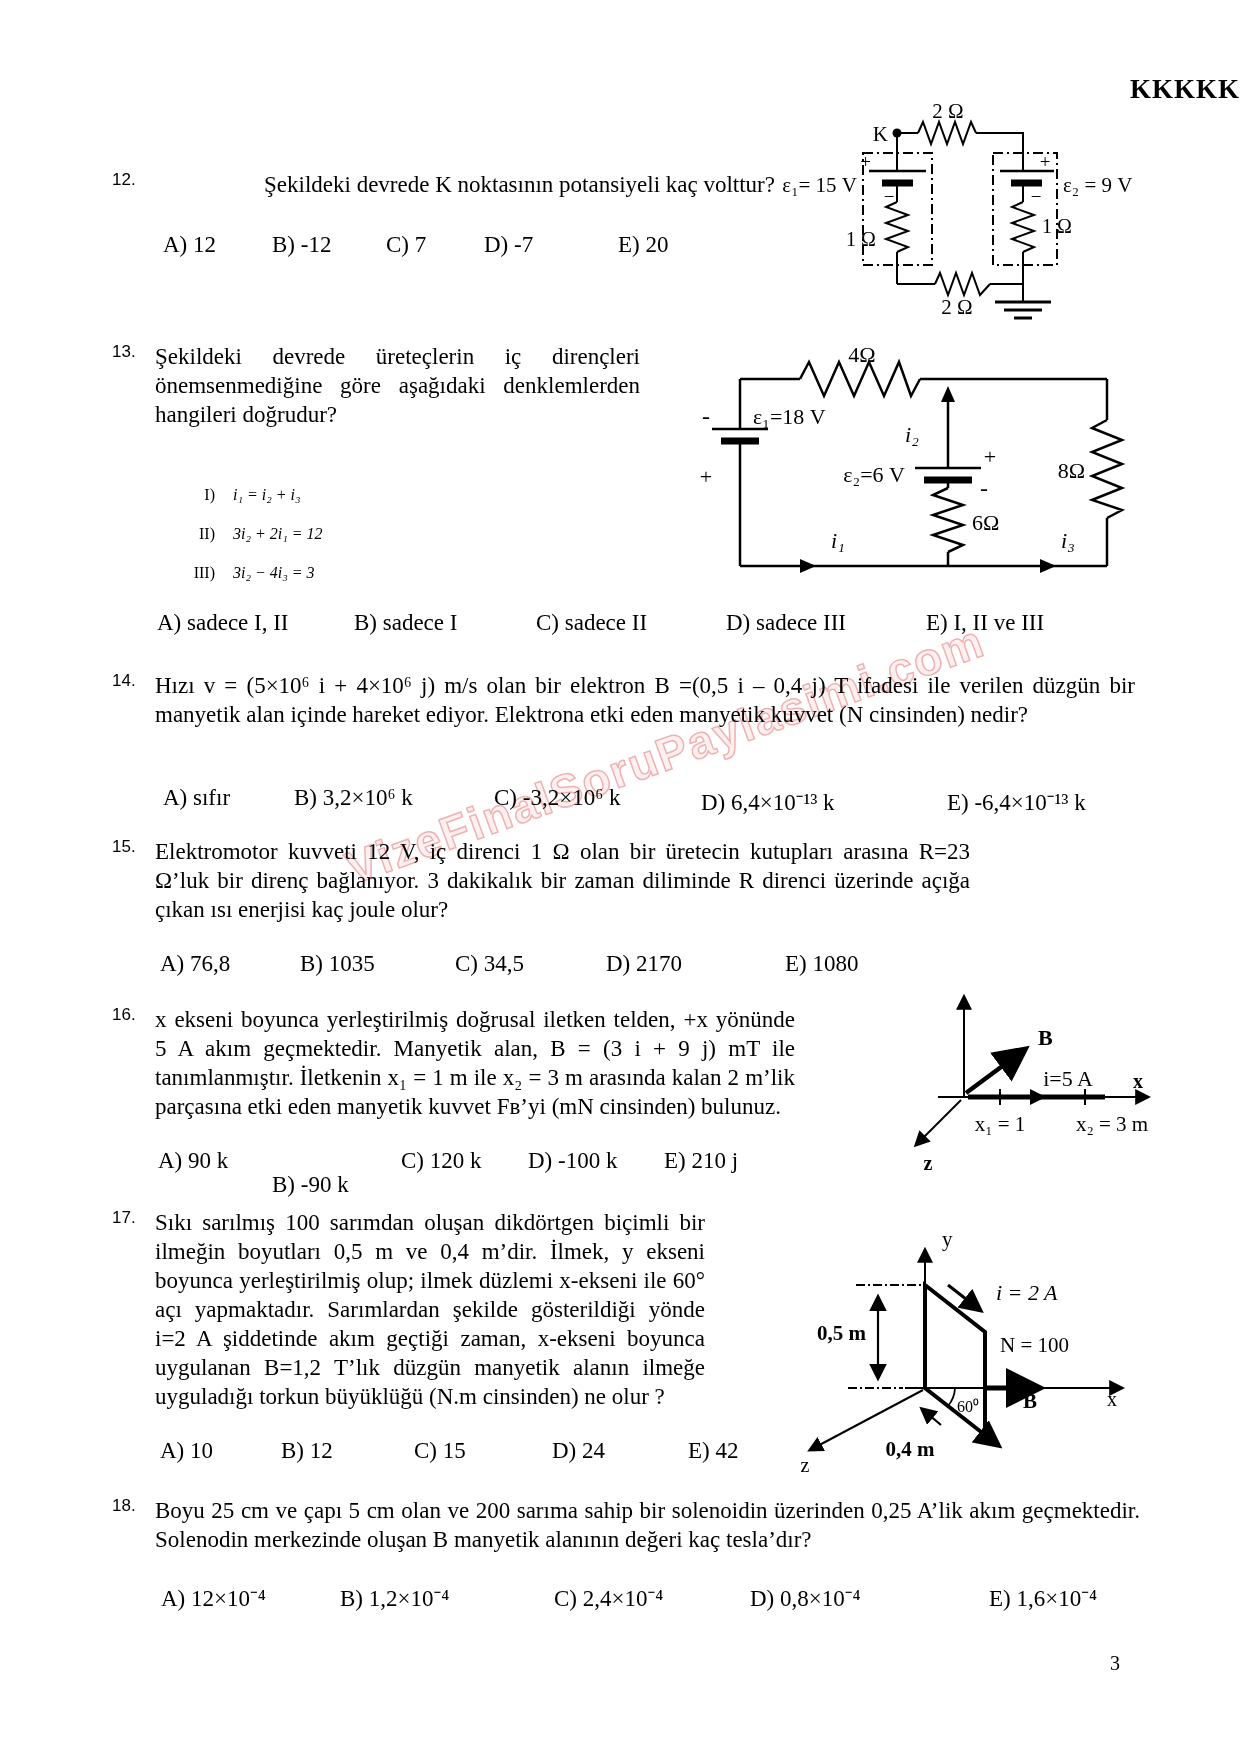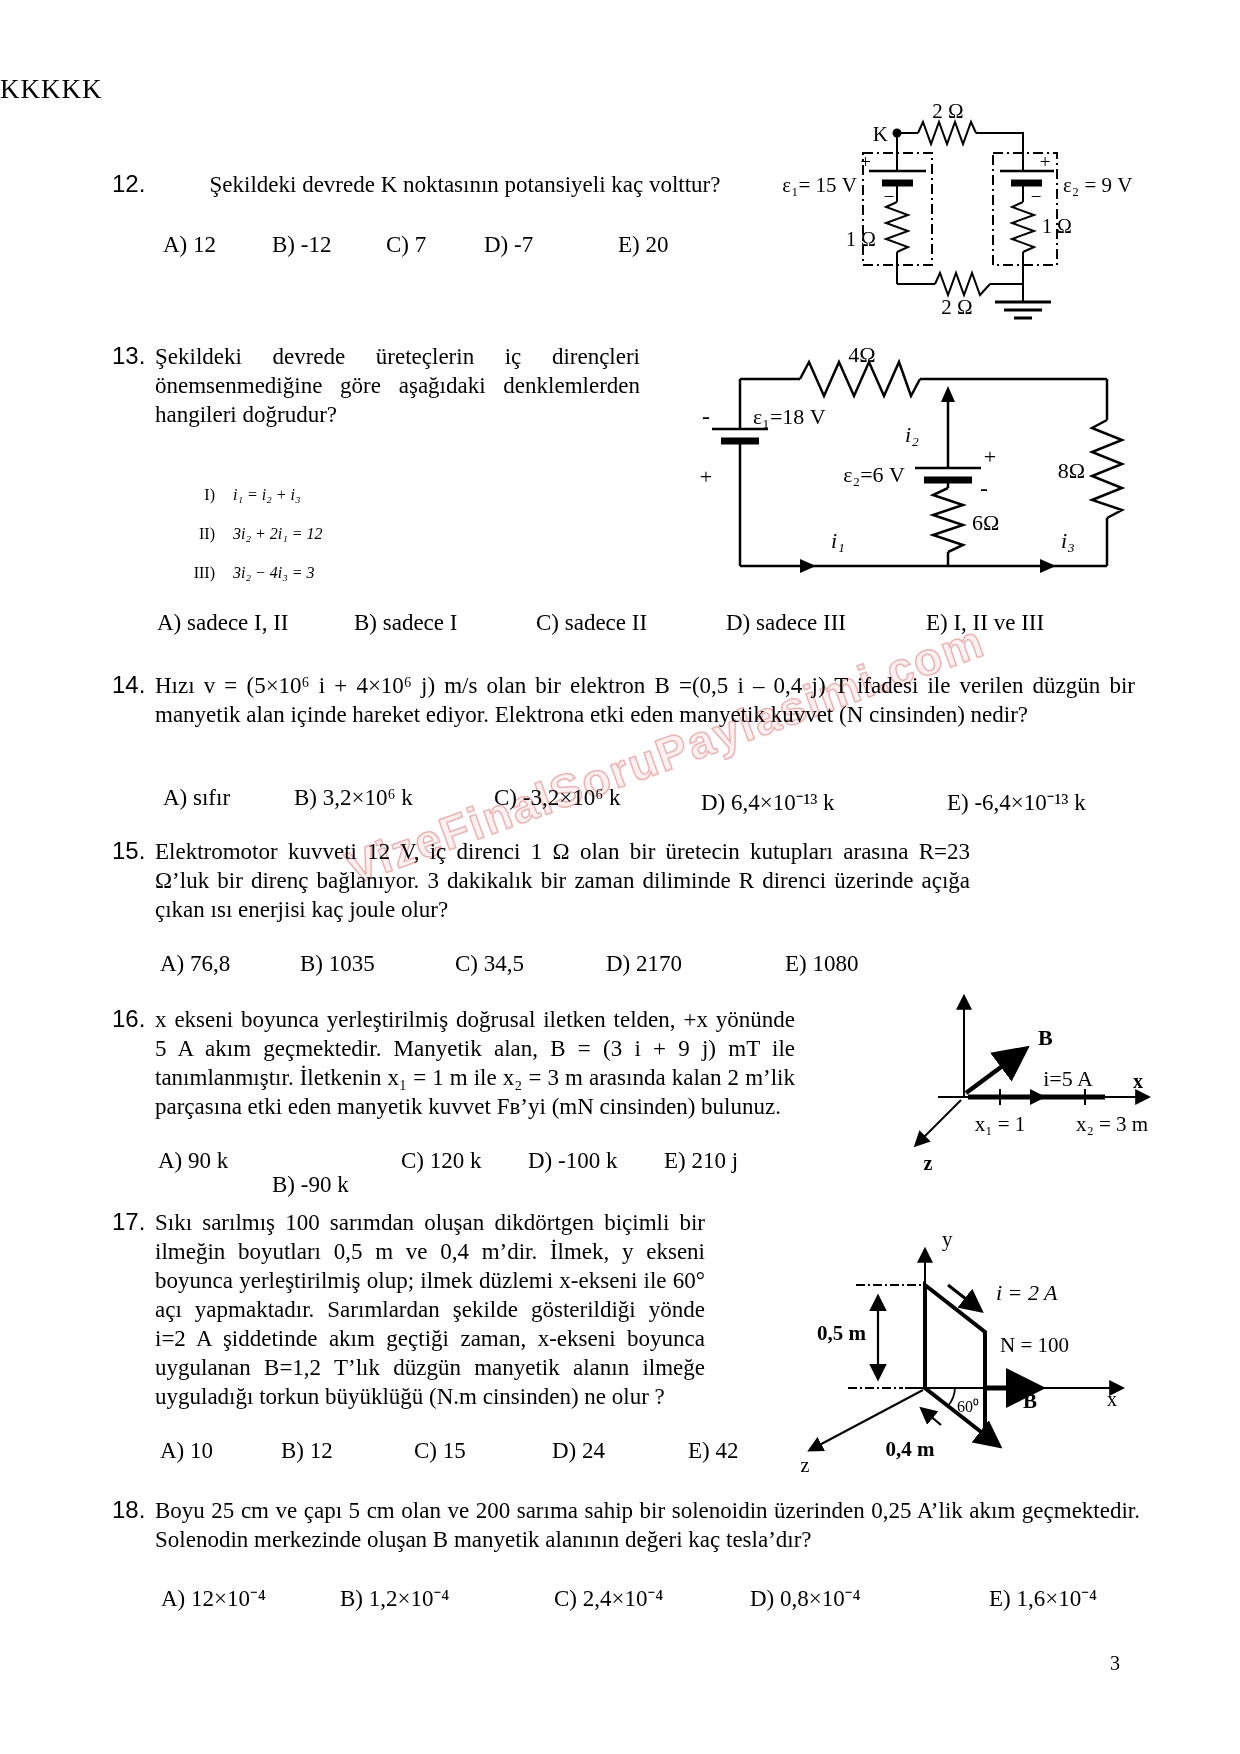--- a/index.html
+++ b/index.html
@@ -1,20 +1,20 @@
 <!DOCTYPE html>
 <html><head>
 <meta charset="utf-8">
 <style>
   html,body{margin:0;padding:0;background:#888;}
   .page{position:relative;width:1240px;height:1754px;background:#ffffff;margin:0 auto;
         font-family:"Liberation Serif",serif;color:#000;overflow:hidden;}
-  .title{position:absolute;left:0;top:74px;width:1240px;text-align:left;
-         font-size:27px;font-weight:normal;letter-spacing:1px;}
-  .qnum{position:absolute;font-family:"Liberation Sans",sans-serif;font-size:24px;white-space:nowrap;}
+  .title{position:absolute;left:0;top:74px;width:1240px;text-align:right;
+         font-size:27px;font-weight:bold;letter-spacing:1px;}
+  .qnum{position:absolute;font-family:"Liberation Sans",sans-serif;font-size:17px;white-space:nowrap;}
   .qtext{position:absolute;font-size:23px;line-height:29px;text-align:justify;}
   .opt{position:absolute;font-size:23px;white-space:nowrap;text-align:center;}
   .mathrow{position:absolute;font-size:16px;white-space:nowrap;font-style:italic;}
   .mathrow .rn{display:inline-block;width:60px;text-align:right;font-style:normal;}
   .mathrow .fm{margin-left:14px;}
   .fig{position:absolute;}
   .fig text{font-family:"Liberation Serif",serif;fill:#000;}
   .watermark{position:absolute;left:330px;top:740px;width:600px;text-align:center;
              transform:rotate(-20deg);font-family:"Liberation Sans",sans-serif;
              font-size:46px;font-weight:bold;letter-spacing:2px;
@@ -25,21 +25,21 @@
 </head>
 <body>
 
 <div class="page">
 
   <div class="title">KKKKK</div>
   <div class="watermark">VizeFinalSoruPaylasimi.com</div>
 
   <section>
     <span class="qnum" style="left:112px;top:170px">12.</span>
-    <div class="qtext" style="left:155px;top:170px;width:620px;text-align:center">Şekildeki devrede K noktasının potansiyeli kaç volttur?</div>
+    <div class="qtext" style="left:155px;top:170px;width:620px;text-align:right">Şekildeki devrede K noktasının potansiyeli kaç volttur?</div>
     <span class="opt" style="left:163px;top:232px">A) 12</span>
     <span class="opt" style="left:272px;top:232px">B) -12</span>
     <span class="opt" style="left:386px;top:232px">C) 7</span>
     <span class="opt" style="left:484px;top:232px">D) -7</span>
     <span class="opt" style="left:618px;top:232px">E) 20</span>
 
     <svg class="fig" style="left:740px;top:95px" width="480" height="235" viewBox="740 95 480 235">
       <defs>
         <marker id="arr" viewBox="0 0 10 10" refX="8" refY="5" markerWidth="8" markerHeight="8" orient="auto-start-reverse">
           <path d="M0,0 L10,5 L0,10 z"></path>

